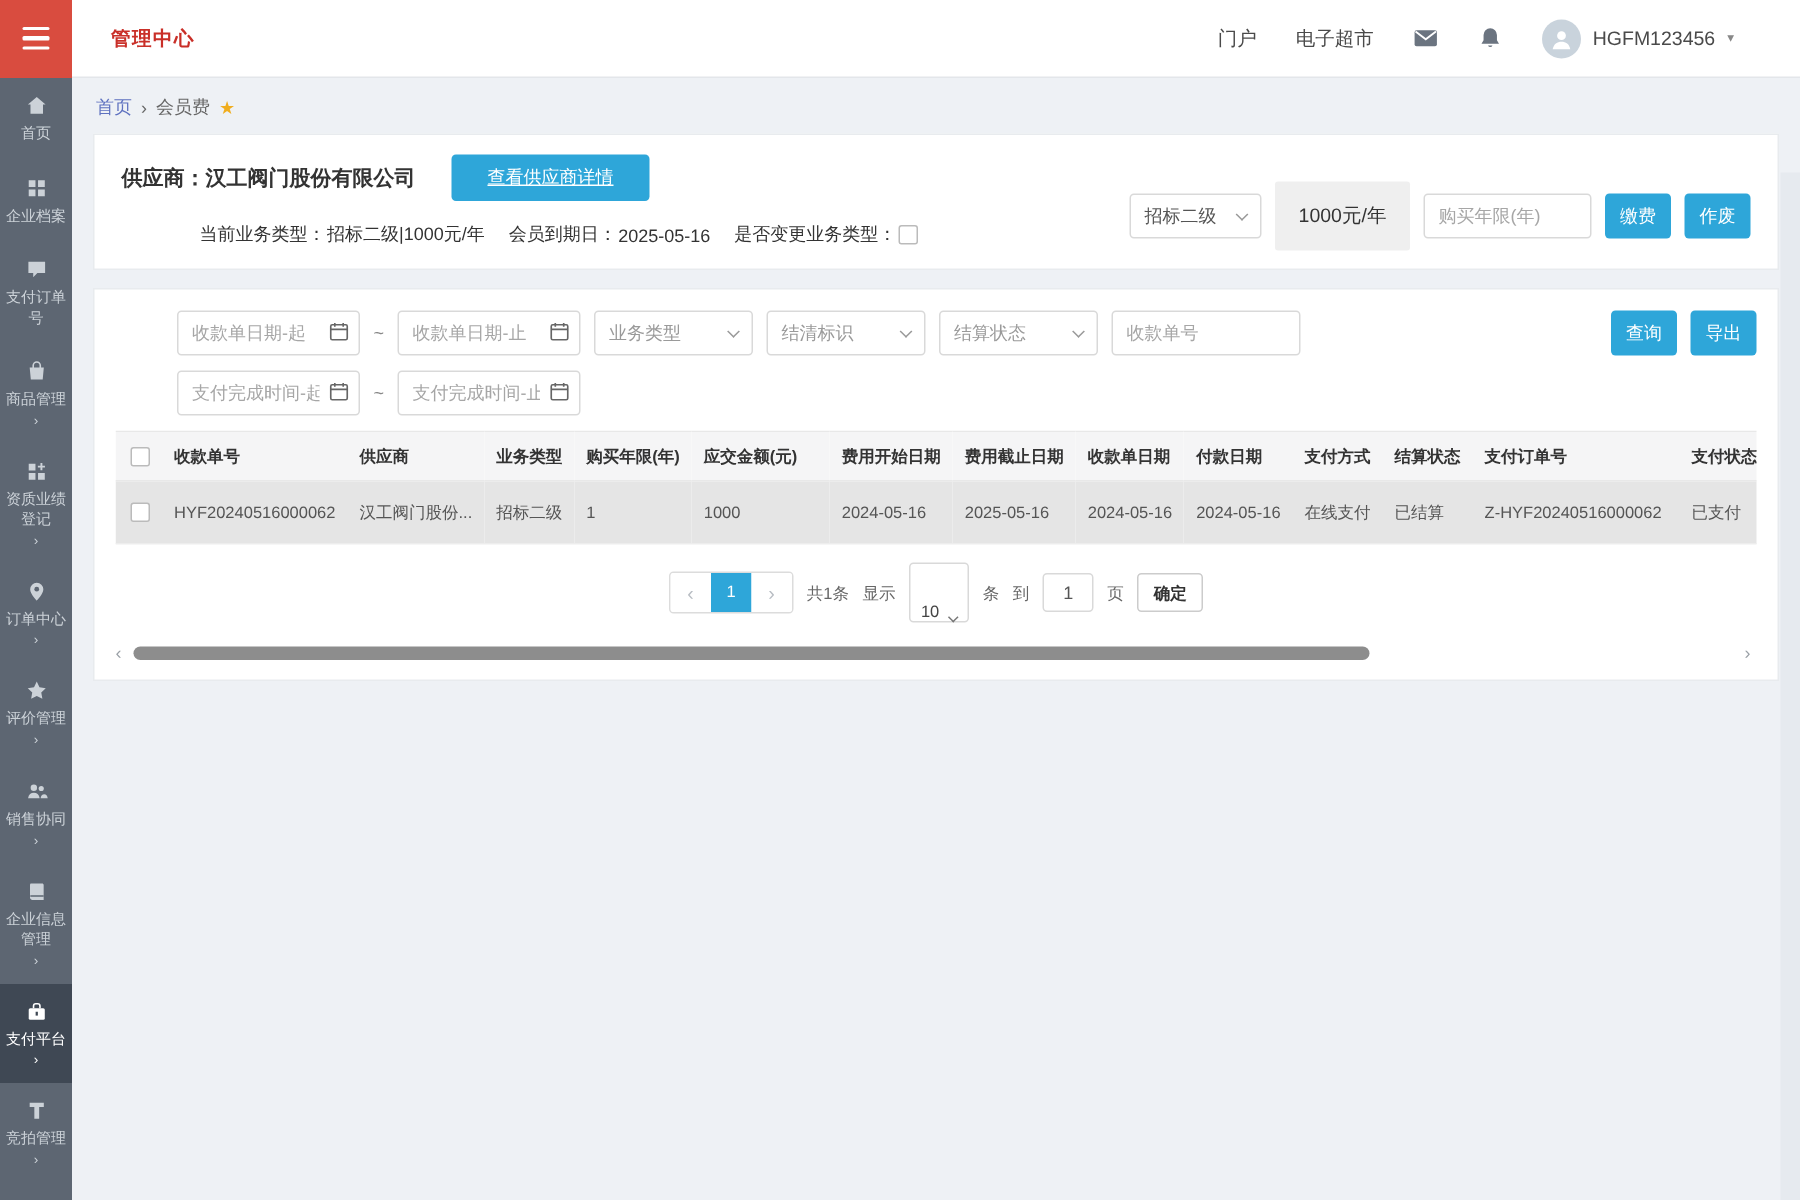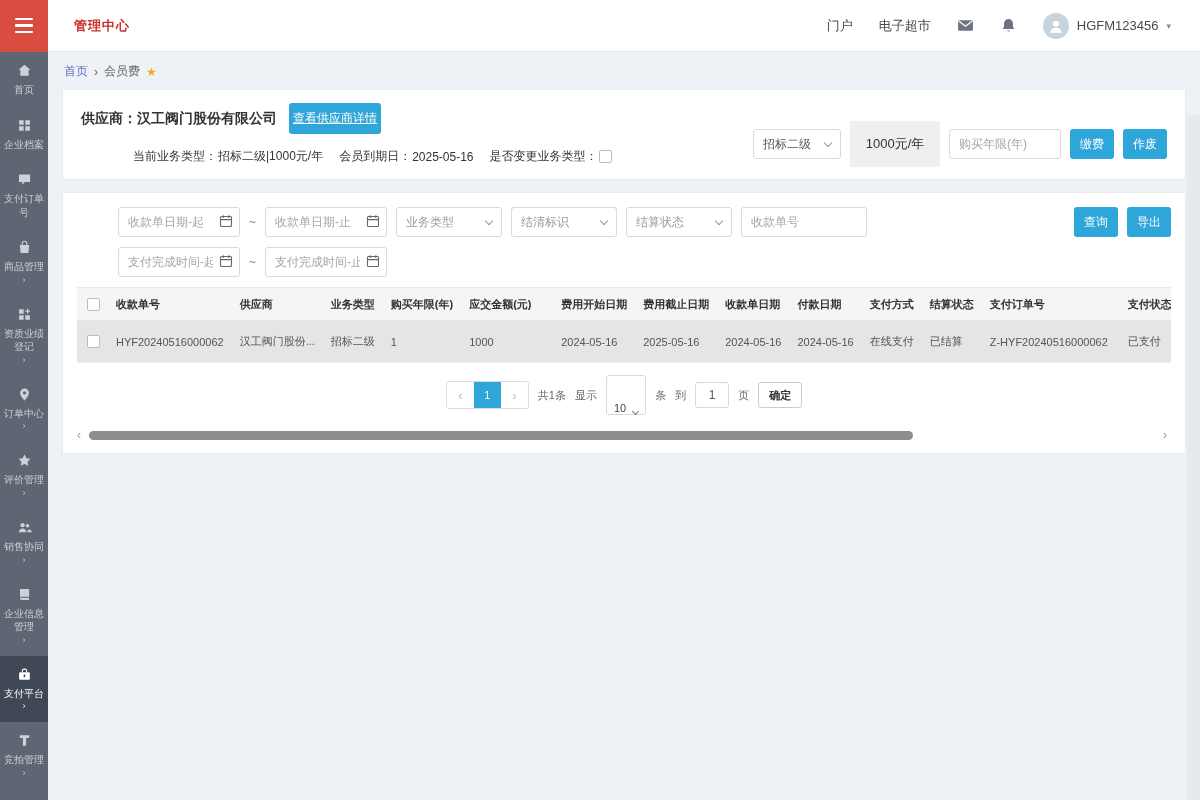--- a/index.html
+++ b/index.html
@@ -6,21 +6,21 @@
   html,body { width: 1200px; height: 800px; overflow: hidden; }
   body { font-family: "Liberation Sans", "DejaVu Sans", sans-serif; background: #eef1f5; color: #333; }
 
   
   .topbar { position: fixed; top:0; left:0; right:0; height:52px; background:#fff;
             border-bottom:1px solid #e3e6ea; display:flex; align-items:center; z-index:20; }
   .burger { width:48px; height:52px; background:#d94c3f; display:flex; flex-direction:column;
             align-items:center; justify-content:center; gap:4px; cursor:pointer; flex:0 0 48px; }
   .burger i { display:block; width:18px; height:2.5px; background:#fff; border-radius:1px; }
   .brand { color:#c92f28; font-size:13px; font-weight:bold; margin-left:26px; letter-spacing:1px; }
-  .topbar-right { margin-left:auto; display:flex; align-items:center; gap:26px; padding-right:29px;
+  .topbar-right { margin-left:auto; display:flex; align-items:center; gap:26px; padding-right:44px;
                   font-size:13px; color:#4a4a4a; }
   .top-link { cursor:pointer; }
   .top-ic { width:17px; height:17px; color:#6b7480; display:block; }
   .avatar { width:26px; height:26px; border-radius:50%; background:#c9d3dc; display:flex;
             align-items:center; justify-content:center; overflow:hidden; }
   .user-wrap { display:flex; align-items:center; gap:8px; cursor:pointer; }
   .user-caret { font-size:9px; color:#888; }
 
   
   .sidebar { position:fixed; left:0; top:52px; bottom:0; width:48px; background:#5d6672; z-index:15;
@@ -33,24 +33,24 @@
   .side-arrow { font-size:9px; }
 
   
   .main { margin-left:48px; padding-top:52px; }
   .breadcrumb { padding:11px 16px 9px; font-size:12px; color:#666; display:flex; align-items:center; gap:6px; }
   .bc-home { color:#5f72c0; cursor:pointer; }
   .bc-star { color:#f0ad1e; font-size:12px; }
 
   .card { background:#fff; margin:0 14px; border:1px solid #e8ebee; }
   .card1 { padding:13px 18px 14px; position:relative; }
-  .sup-row { display:flex; align-items:center; gap:12px; }
+  .sup-row { display:flex; align-items:center; gap:24px; }
   .sup-title { font-size:14px; font-weight:bold; color:#333; }
   .btn-blue { background:#2ea6d9; color:#fff; border:none; border-radius:3px; font-size:12px;
-              padding:7px 4px; cursor:pointer; font-family:inherit; }
+              padding:7px 24px; cursor:pointer; font-family:inherit; }
   .btn-detail { text-decoration:underline; }
   .info-row { margin-top:14px; margin-left:52px; font-size:12px; color:#333; display:flex;
               align-items:center; gap:1px; }
   .info-gap { width:14px; }
   .chk { width:13px; height:13px; border:1px solid #bbb; border-radius:2px; background:#fff; cursor:pointer;
          appearance:none; -webkit-appearance:none; display:inline-block; vertical-align:middle; }
   .buy-controls { position:absolute; right:18px; bottom:12px; display:flex; align-items:center; gap:9px; }
   .sel { height:30px; border:1px solid #d9d9d9; border-radius:3px; background:#fff; display:flex;
          align-items:center; justify-content:space-between; padding:0 9px; font-size:12px; cursor:pointer; }
   .sel .caret { border:solid #999; border-width:0 1.5px 1.5px 0; padding:2.5px;

